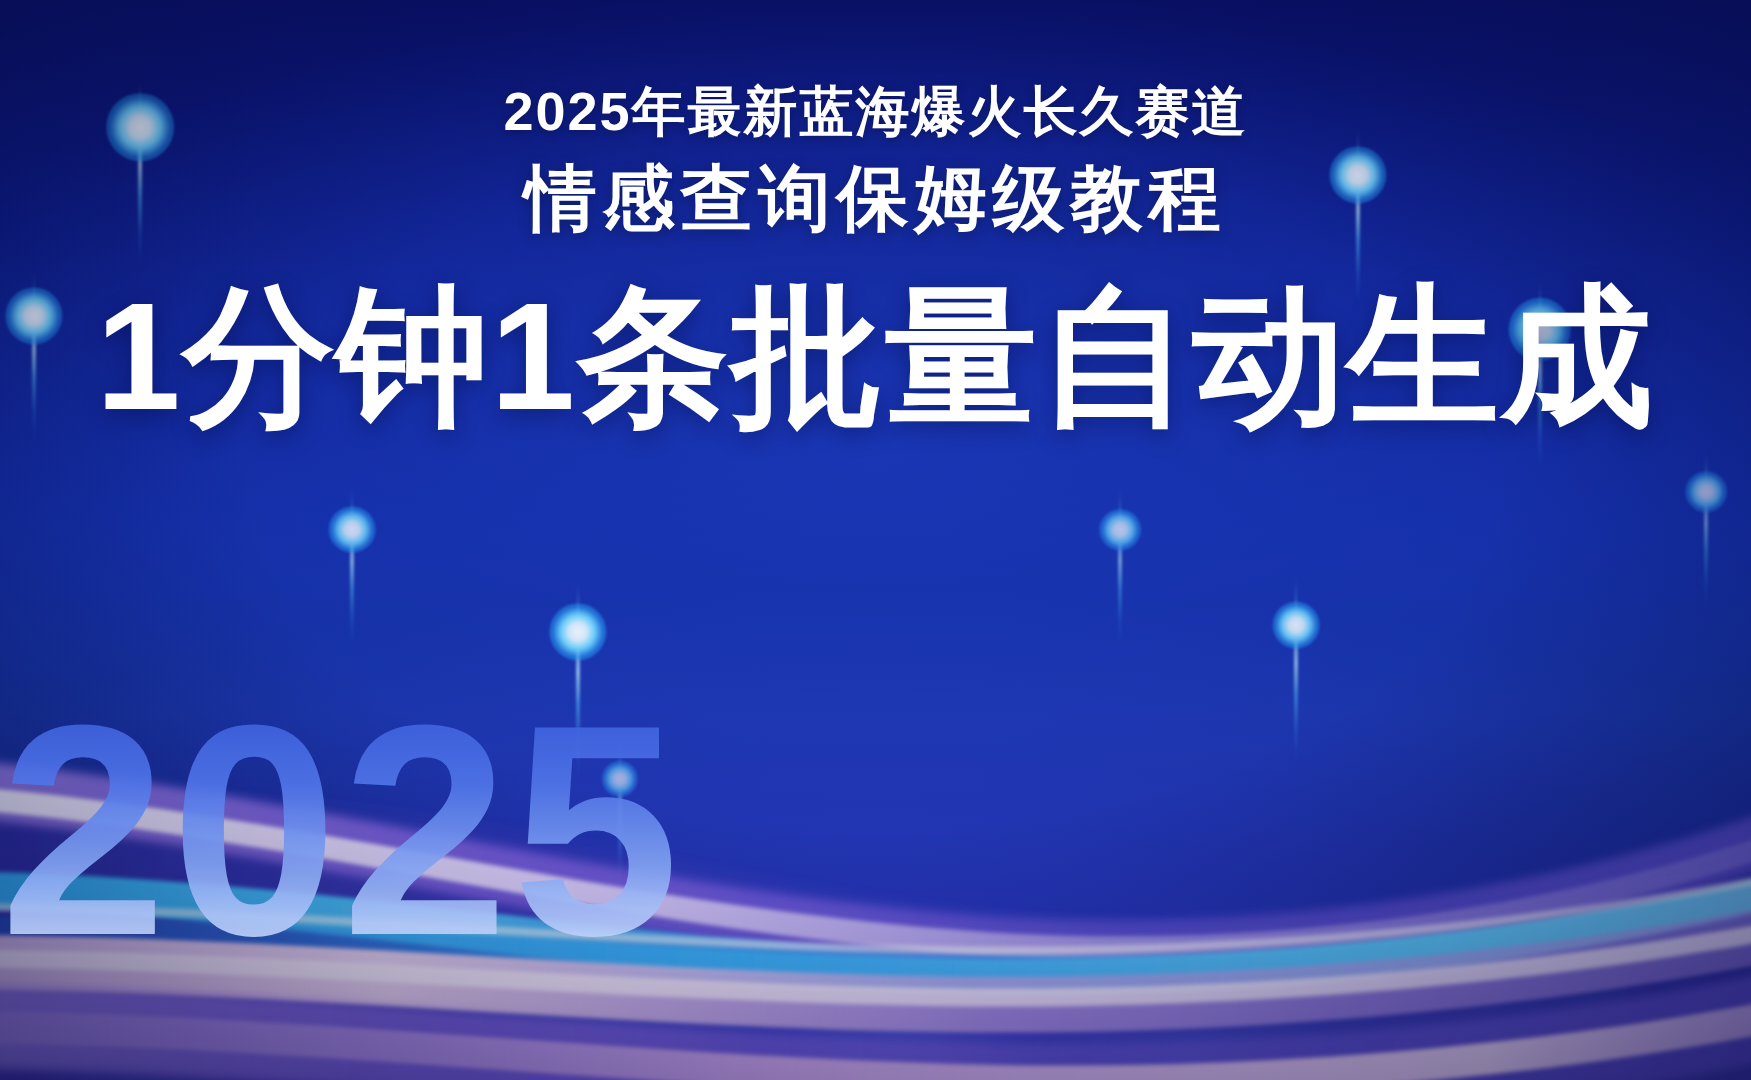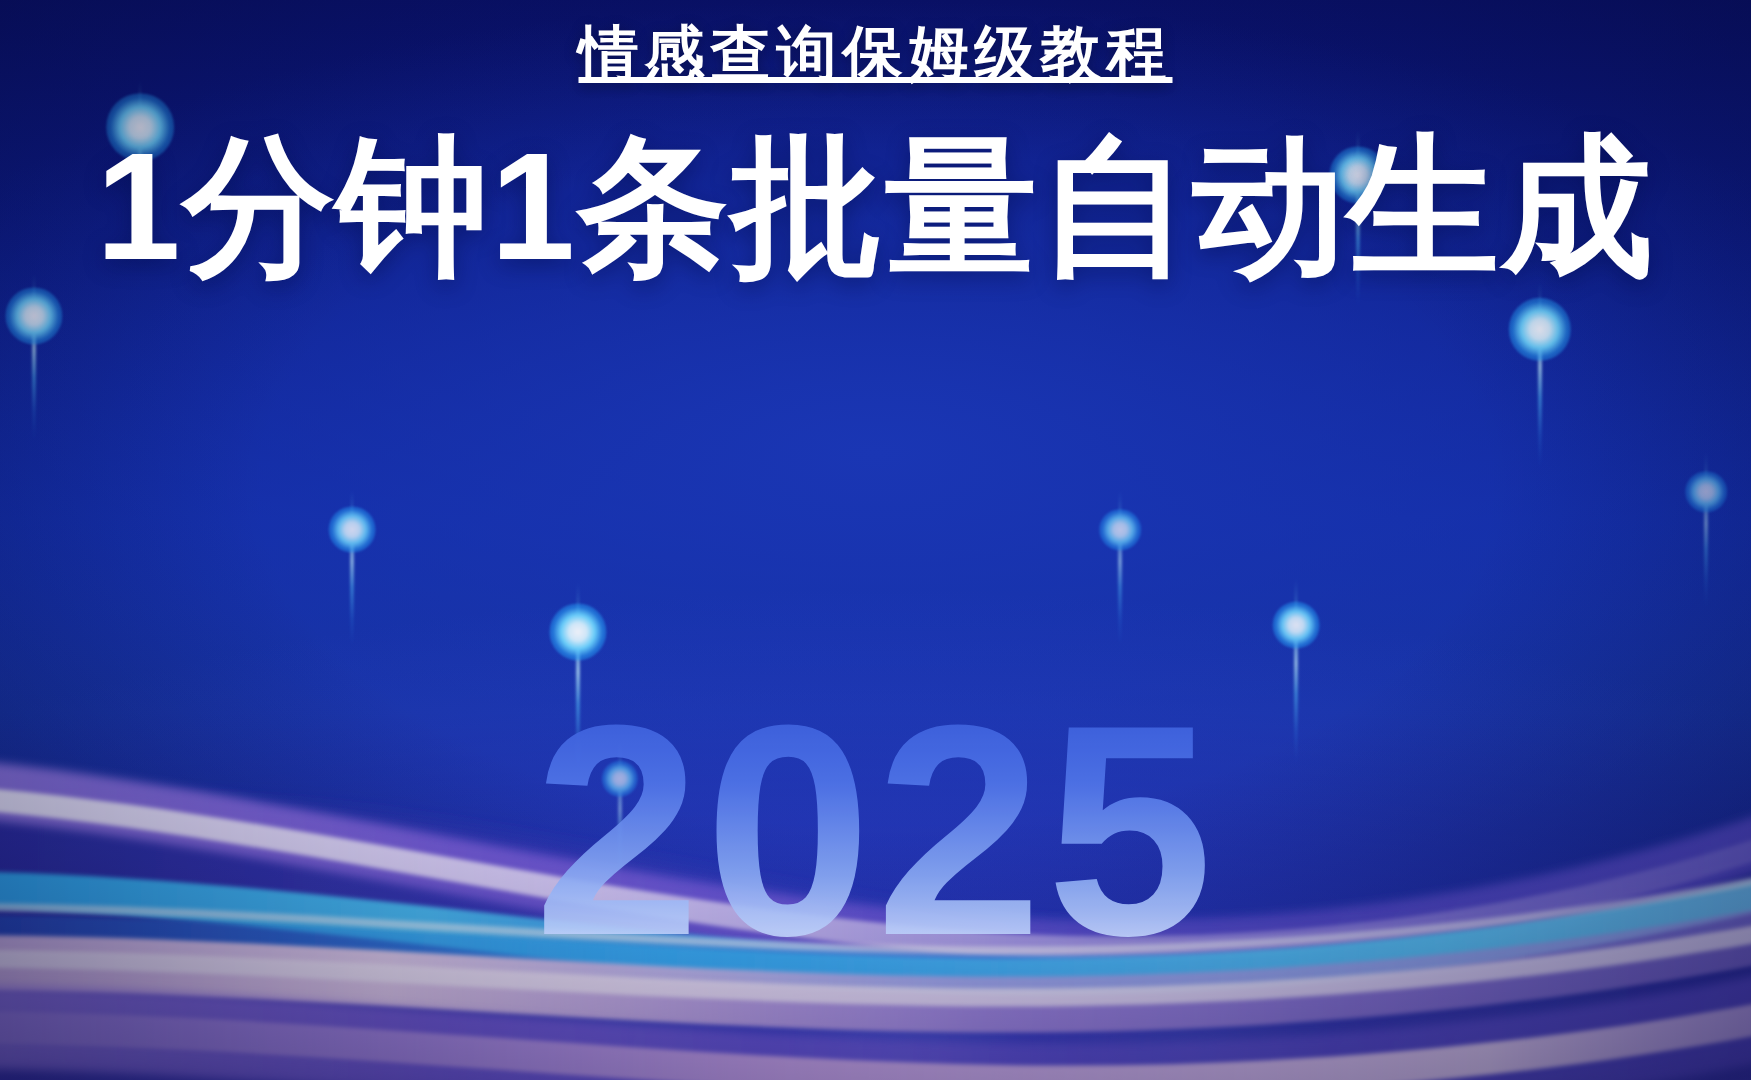--- a/index.html
+++ b/index.html
@@ -83,21 +83,20 @@
     height: 470px;
     overflow: hidden;
   }
   .ribbons svg { display: block; width: 100%; height: 100%; }
 
   
   .year-mark {
     position: absolute;
     left: 0; right: 0;
     top: 680px;
-    text-align: center;
     font-family: "Liberation Sans", sans-serif;
     font-size: 300px;
     font-weight: 700;
     letter-spacing: 4px;
     line-height: 1;
     background: linear-gradient(180deg, #3457d8 0%, #4f74e8 34%, #86a6f2 64%, #c3d4fa 88%, #e6eeff 100%);
     -webkit-background-clip: text;
     background-clip: text;
     color: transparent;
     -webkit-text-fill-color: transparent;
@@ -117,25 +116,24 @@
   }
   .ln-eyebrow {
     margin-top: 84px;
     font-size: 54px;
     font-weight: 700;
     letter-spacing: 2px;
     text-shadow: 0 2px 10px rgba(0,0,0,0.28);
   }
   .ln-sub1 {
     margin-top: 24px;
-    font-size: 60px;
+    font-size: 72px;
     font-weight: 700;
     letter-spacing: 6px;
     text-shadow: 0 3px 14px rgba(0,0,0,0.30);
-    text-decoration: underline;
   }
   .ln-main {
     margin-top: 46px;
     font-size: 152px;
     font-weight: 700;
     letter-spacing: 2px;
     text-shadow: 0 6px 22px rgba(2,10,70,0.45);
   }
   .ln-sub2 {
     margin-top: 56px;
@@ -273,17 +271,18 @@
 
       <path d="M-40,264 C300,256 680,300 1040,306 C1400,312 1740,270 2000,206 L2000,214 C1740,278 1400,320 1040,314 C680,308 300,264 -40,272 Z" fill="#ffffff" opacity="0.55" filter="url(#soft3)"></path>
     </svg>
   </div>
 
   <div class="bg-vignette"></div>
 
   <div class="year-mark">2025</div>
 
   <div class="text-stack">
+    <div class="line ln-eyebrow">2025年最新蓝海爆火长久赛道</div>
     <div class="line ln-sub1">情感查询保姆级教程</div>
     <div class="line ln-main">1分钟1条批量自动生成</div>
   </div>
 
 </div>
 
 </body></html>

